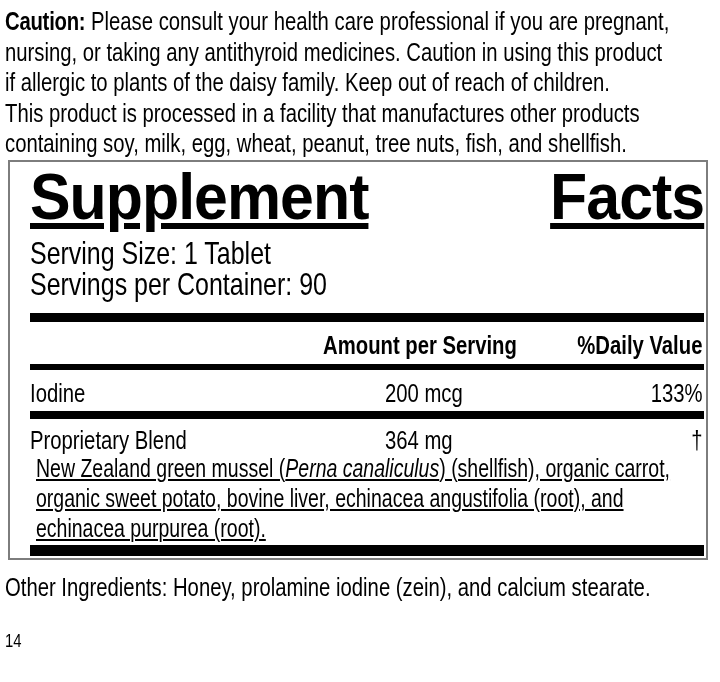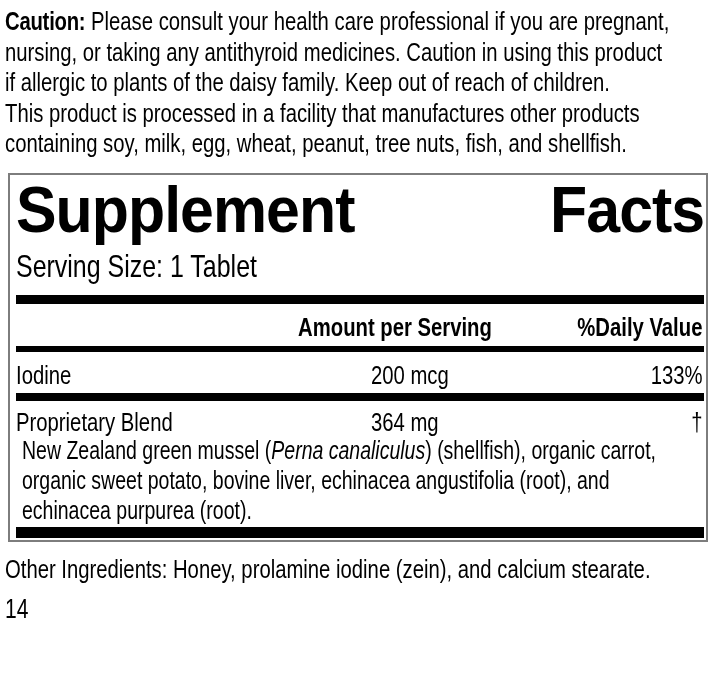--- a/index.html
+++ b/index.html
@@ -20,24 +20,25 @@
   
   .caution {
     margin: 6px 0 0 5px;
     font-size: 26px;
     line-height: 30.5px;
   }
   .caution b { letter-spacing: -0.3px; }
 
   
   .panel {
-    margin: 14px 12px 0 8px;
+    margin: 1px 12px 0 8px;
     border: 2px solid #7d7d7d;
-    padding: 0 2px 2px 6px;
+    padding: 0 2px 2px 20px;
     background: #ffffff;
+    text-decoration: underline;
   }
   .panel-title {
     display: flex;
     justify-content: space-between;
     align-items: baseline;
     font-weight: bold;
     font-size: 64px;
     line-height: 66px;
     margin-top: 2px;
     letter-spacing: -1px;
@@ -54,43 +55,43 @@
   .bar-4 { height: 11px; margin-top: 2px; }
 
   .row { position: relative; font-size: 26px; line-height: 28px; }
   .row-header { height: 42px; font-weight: bold; }
   .row-iodine { height: 41px; }
   .row-blend  { height: 34px; }
   .row-note   { height: 32px; }
   .row .c1 { position: absolute; left: 0; }
   .row .c2 { position: absolute; left: 355px; }
   .row .c3 { position: absolute; right: 2px; }
-  .row-header .c2h { position: absolute; left: 379px; transform: translateX(-50%); white-space: nowrap; }
+  .row-header .c2h { position: absolute; left: 390px; transform: translateX(-50%); white-space: nowrap; }
   .row-header .c1h, .row-header .c2h, .row-header .c3 { top: 9px; }
   .row-iodine .c1, .row-iodine .c2, .row-iodine .c3 { top: 9px; }
   .row-blend  .c1, .row-blend  .c2, .row-blend  .c3 { top: 7px; }
   .row-note   .c1 { top: 6px; }
 
   .blend-desc {
     margin-left: 6px;
     font-size: 26px;
     line-height: 30px;
     transform: scaleX(0.75);
     transform-origin: 0 0;
     width: 1200px;
   }
 
   .other-ingredients {
     margin: 12px 0 0 5px;
     font-size: 26px;
     line-height: 31px;
   }
   .page-number {
-    margin: 9px 0 0 5px;
-    font-size: 27px;
+    margin: 23px 0 0 5px;
+    font-size: 19px;
     line-height: 30px;
   }
 </style>
 </head>
 <body>
 
 <div class="caution cond">
   <p><b>Caution:</b> <span>Please consult your health care professional if you are pregnant,</span></p>
   <div class="prelines">nursing, or taking any antithyroid medicines. Caution in using this product
 if allergic to plants of the daisy family. Keep out of reach of children.
@@ -100,20 +101,21 @@
 
 <div class="panel">
 
   <div class="panel-title">
     <span class="w-l">Supplement</span>
     <span class="w-r">Facts</span>
   </div>
 
   <div class="serving-lines">
     <div><span class="cx-l">Serving Size: 1 Tablet</span></div>
+    <div><span class="cx-l">Servings per Container: 90</span></div>
   </div>
 
   <div class="bar bar-1"></div>
 
   <div class="row row-header">
     <span class="c2h"><span class="cx-c">Amount per Serving</span></span>
     <span class="c3 cx-r">%Daily Value</span>
   </div>
 
   <div class="bar bar-2"></div>

